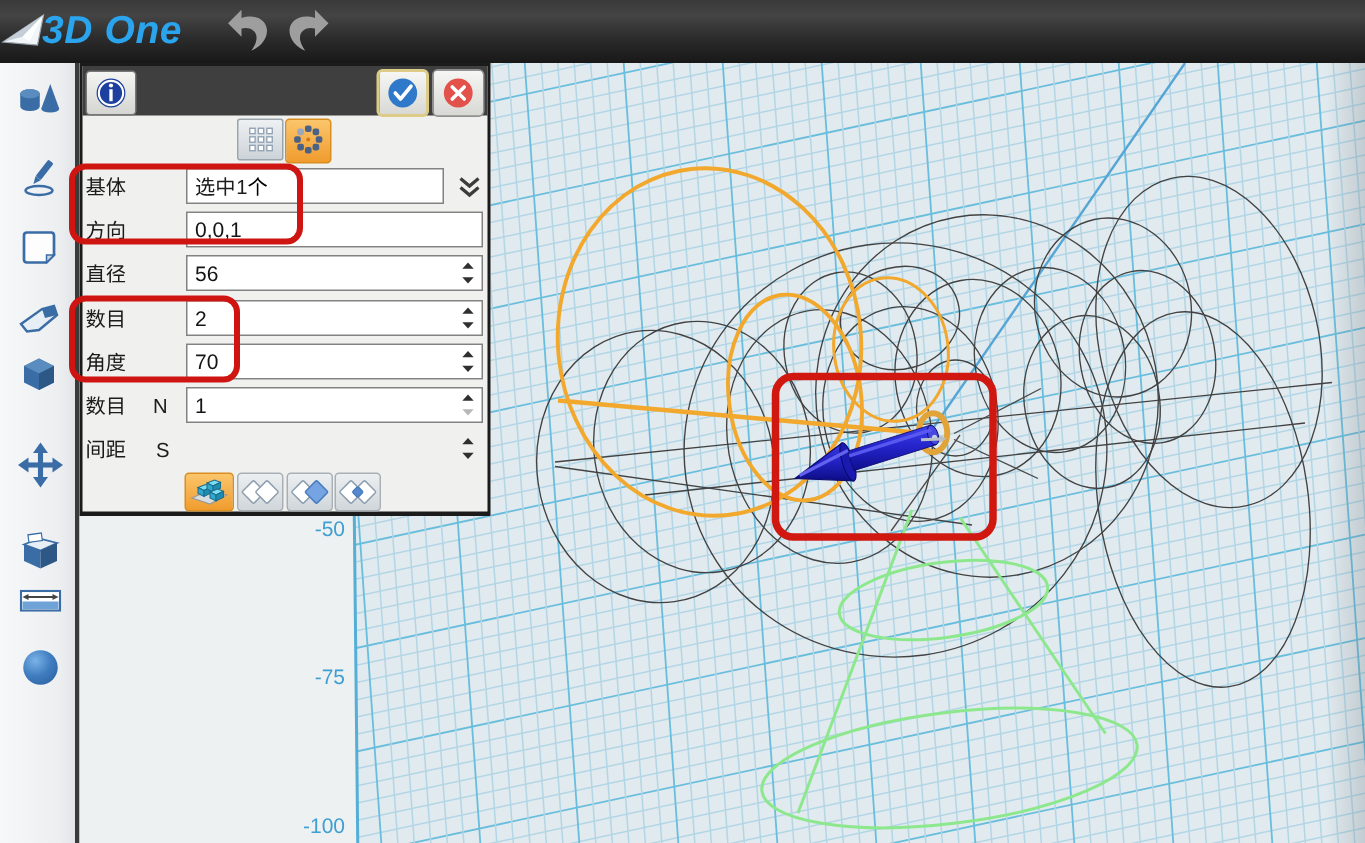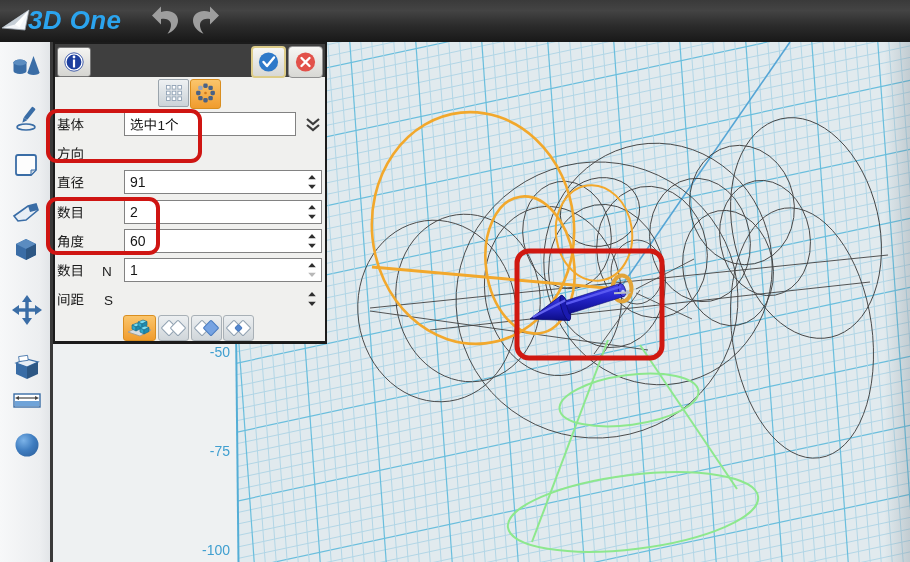--- a/index.html
+++ b/index.html
@@ -397,23 +397,24 @@
 <div class="input" style="top:112px;width:172px;z-index:12">
       <svg width="60" height="17" viewBox="0 0 60 17" style="display:block">
         <g fill="#1c1c1c">
           <path d="M61 765C119 716 187 646 216 597L278 644C246 692 177 760 118 806ZM446 810C422 721 380 633 326 574C344 565 376 545 390 534C413 562 435 597 455 636H603V490H320V423H501C484 292 443 197 293 144C309 130 331 102 339 83C507 149 557 264 576 423H679V191C679 115 696 93 771 93C786 93 854 93 869 93C932 93 952 125 959 252C938 257 907 268 893 282C890 177 886 163 861 163C847 163 792 163 782 163C756 163 753 166 753 191V423H951V490H678V636H909V701H678V836H603V701H485C498 731 509 763 518 795ZM251 456H56V386H179V83C136 63 90 27 45 -15L95 -80C152 -18 206 34 243 34C265 34 296 5 335 -19C401 -58 484 -68 600 -68C698 -68 867 -63 945 -58C946 -36 958 1 966 20C867 10 715 3 601 3C495 3 411 9 349 46C301 74 278 98 251 100Z" transform="translate(0,13.5) scale(0.0135,-0.0135)"></path>
           <path d="M458 840V661H96V186H171V248H458V-79H537V248H825V191H902V661H537V840ZM171 322V588H458V322ZM825 322H537V588H825Z" transform="translate(13.5,13.5) scale(0.0135,-0.0135)"></path>
         </g>
         <text x="27.5" y="13.5" font-family="Liberation Sans, sans-serif" font-size="13.5" fill="#1c1c1c">1</text>
         <path d="M460 546V-79H538V546ZM506 841C406 674 224 528 35 446C56 428 78 399 91 377C245 452 393 568 501 706C634 550 766 454 914 376C926 400 949 428 969 444C815 519 673 613 545 766L573 810Z" transform="translate(35,13.5) scale(0.0135,-0.0135)"></path>
       </svg>
     </div>
-    <div class="input" style="top:170px;z-index:12">91</div>
+    <div class="input" style="top:141px;z-index:12">0,0,1</div>
+    <div class="input" style="top:170px;z-index:12">56</div>
     <div class="input" style="top:200px;z-index:12">2</div>
-    <div class="input" style="top:229px;z-index:12">60</div>
+    <div class="input" style="top:229px;z-index:12">70</div>
     <div class="input" style="top:258px;z-index:12">1</div>
     <div class="lab" style="top:116px;z-index:12">
       <svg width="28" height="17" viewBox="0 0 28 17" style="display:block">
         <g fill="#1c1c1c">
           <path d="M684 839V743H320V840H245V743H92V680H245V359H46V295H264C206 224 118 161 36 128C52 114 74 88 85 70C182 116 284 201 346 295H662C723 206 821 123 917 82C929 100 951 127 967 141C883 171 798 229 741 295H955V359H760V680H911V743H760V839ZM320 680H684V613H320ZM460 263V179H255V117H460V11H124V-53H882V11H536V117H746V179H536V263ZM320 557H684V487H320ZM320 430H684V359H320Z" transform="translate(0,13.5) scale(0.0135,-0.0135)"></path>
           <path d="M251 836C201 685 119 535 30 437C45 420 67 380 74 363C104 397 133 436 160 479V-78H232V605C266 673 296 745 321 816ZM416 175V106H581V-74H654V106H815V175H654V521C716 347 812 179 916 84C930 104 955 130 973 143C865 230 761 398 702 566H954V638H654V837H581V638H298V566H536C474 396 369 226 259 138C276 125 301 99 313 81C419 177 517 342 581 518V175Z" transform="translate(13.5,13.5) scale(0.0135,-0.0135)"></path>
         </g>
       </svg>
     </div>
     <div class="lab" style="top:145px;z-index:12">

